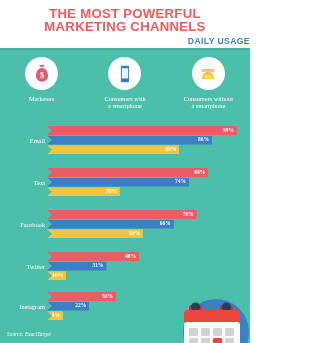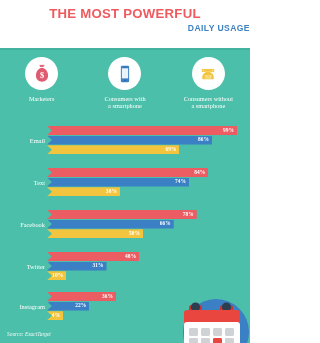--- a/index.html
+++ b/index.html
@@ -136,20 +136,21 @@
   }
 </style>
 </head>
 <body>
 
 <div id="poster">
 
   <div class="header">
     <h1 class="title">
       <span>THE MOST POWERFUL</span>
+      <span class="l2">MARKETING CHANNELS</span>
     </h1>
     <h2 class="subtitle">DAILY USAGE</h2>
   </div>
 
   <div class="body-panel">
     <div class="divider-strip"></div>
 
     <div class="legend">
 
       <div class="legend-item">

